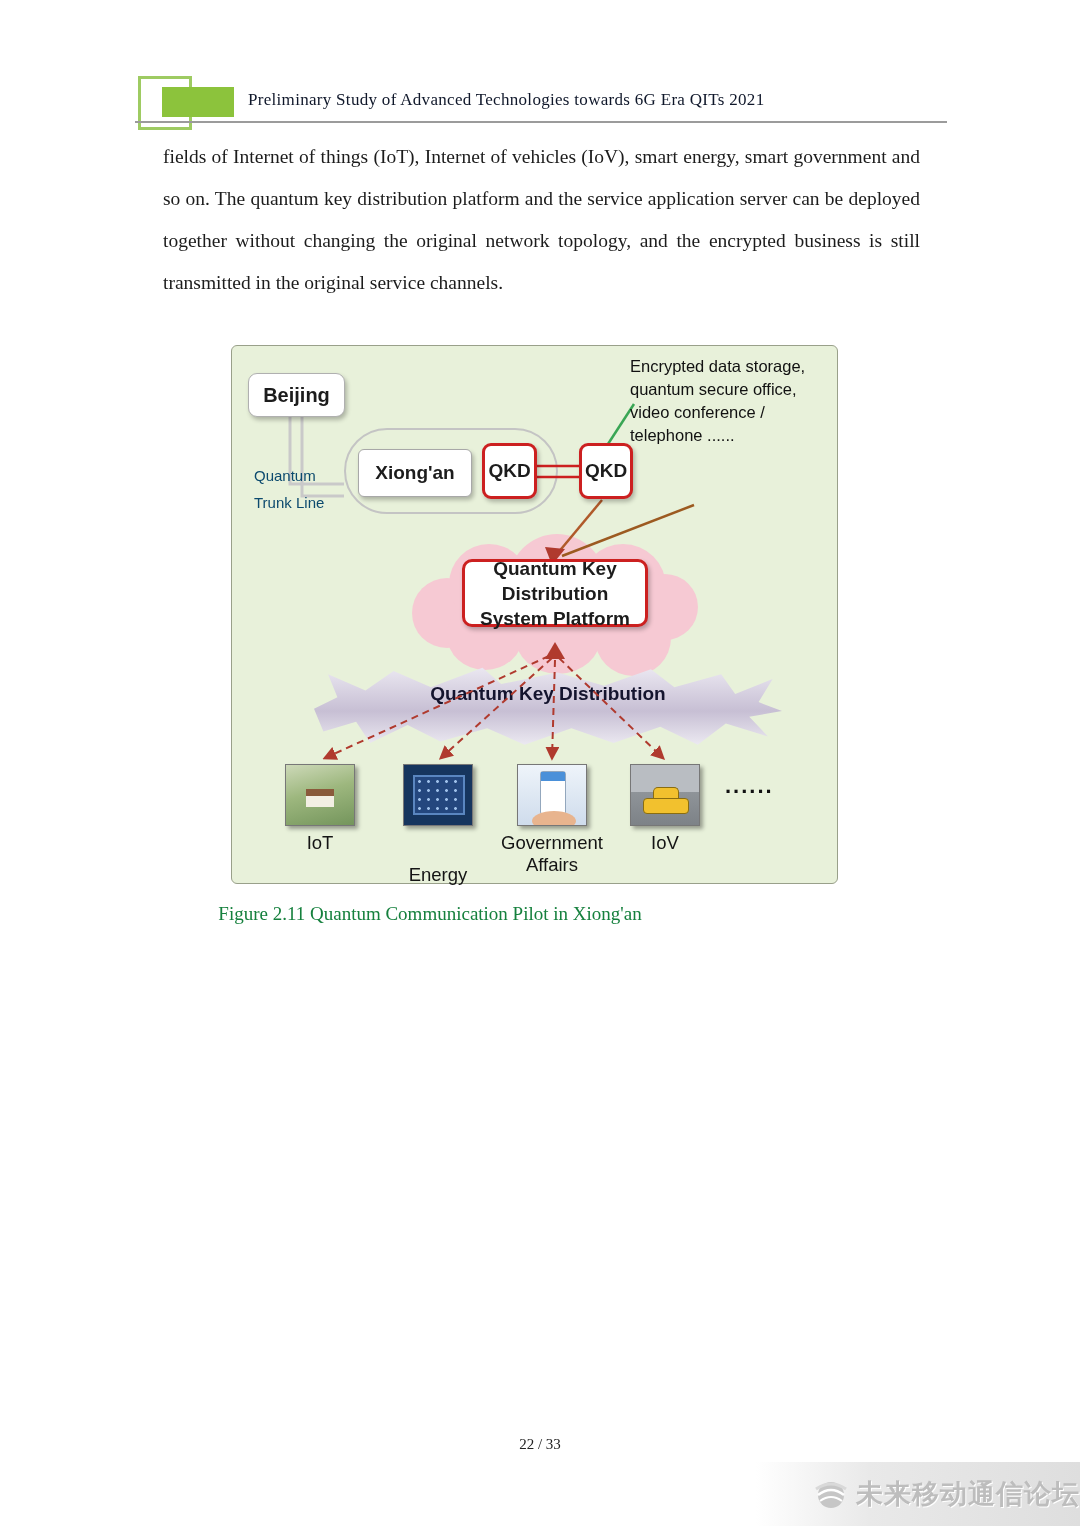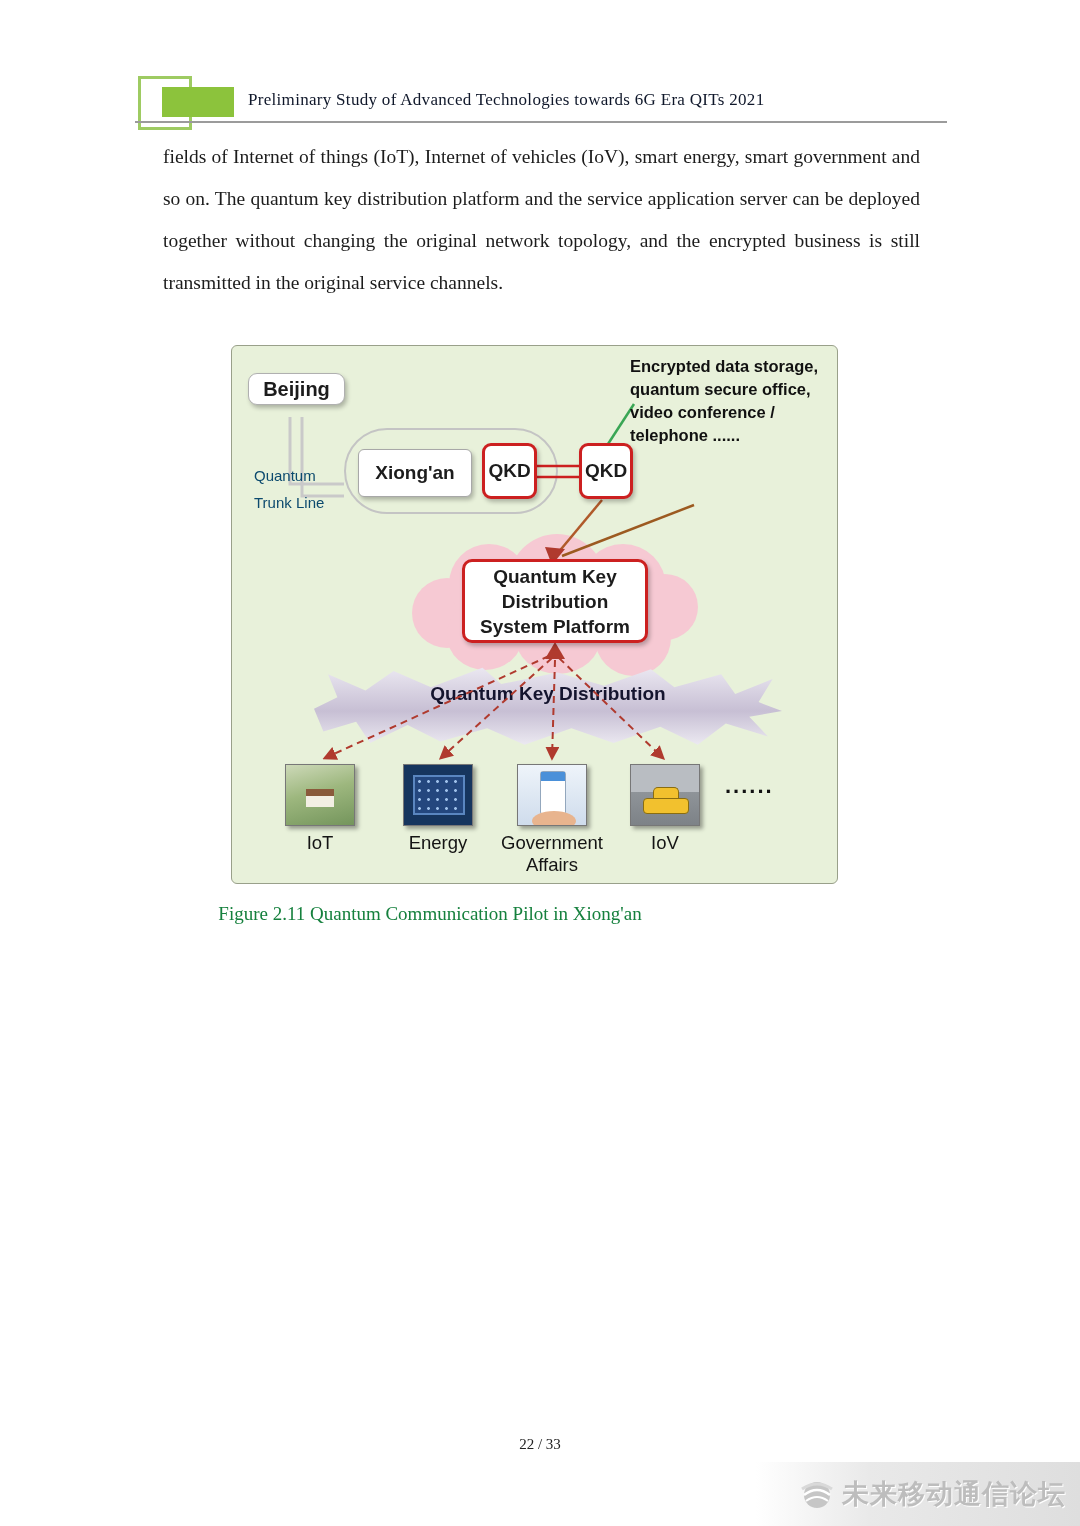--- a/index.html
+++ b/index.html
@@ -28,49 +28,49 @@
     background:#e8f1da; border:1px solid #99a08a; border-radius:6px;
     font-family:"Liberation Sans", sans-serif; }
   .figure * { font-family:"Liberation Sans", sans-serif; }
 
   .capsule { position:absolute; left:112px; top:82px; width:214px; height:86px;
     border:2px solid #c4c4c4; border-radius:43px; z-index:1; }
 
   .dbox { position:absolute; background:#ffffff; display:flex; align-items:center;
     justify-content:center; text-align:center; z-index:4;
     box-shadow:2px 3px 4px rgba(0,0,0,0.25); }
-  .beijing { left:16px; top:27px; width:97px; height:32px; border:1px solid #b0b0b0;
+  .beijing { left:16px; top:27px; width:97px; height:44px; border:1px solid #b0b0b0;
     border-radius:9px; font-weight:bold; font-size:20px; }
   .xiongan { left:126px; top:103px; width:114px; height:48px; border:1px solid #a8a8a8;
     border-radius:6px; font-weight:bold; font-size:19px; }
   .qkd1 { left:250px; top:97px; width:55px; height:56px; border:3px solid #cc2020;
     border-radius:9px; font-weight:bold; font-size:19px; }
   .qkd2 { left:347px; top:97px; width:54px; height:56px; border:3px solid #cc2020;
     border-radius:9px; font-weight:bold; font-size:19px; }
   .qrng { left:420px; top:96px; width:178px; height:62px; border:3px solid #cc2020;
     border-radius:10px; font-weight:bold; font-size:16.5px; line-height:21px;
     padding:2px 6px; }
 
   .trunk-label { position:absolute; left:22px; top:116px; z-index:4;
     font-size:15px; line-height:27px; color:#0c4a6e; }
   .enc-text { position:absolute; left:398px; top:9px; width:212px; z-index:4;
-    font-size:16.5px; line-height:23px; color:#111;font-weight:bold; }
+    font-size:16.5px; line-height:23px; color:#111; }
 
   .cloud { position:absolute; left:185px; top:192px; width:280px; height:130px; z-index:2; }
   .cloud span { position:absolute; border-radius:50%; background:#f6c9d3; display:block; }
   .c1{left:-5px;top:40px;width:70px;height:70px;}
   .c2{left:32px;top:6px;width:80px;height:80px;}
   .c3{left:92px;top:-4px;width:96px;height:96px;}
   .c4{left:163px;top:6px;width:86px;height:86px;}
   .c5{left:215px;top:36px;width:66px;height:66px;}
   .c6{left:178px;top:62px;width:76px;height:76px;}
   .c7{left:98px;top:60px;width:86px;height:76px;}
   .c8{left:30px;top:62px;width:76px;height:70px;}
 
-  .platform { left:230px; top:213px; width:186px; height:84px; border:3px solid #cc2020;
+  .platform { left:230px; top:213px; width:186px; height:68px; border:3px solid #cc2020;
     border-radius:10px; flex-direction:column; font-weight:bold; font-size:19px;
     line-height:25px; z-index:4; }
 
   .banner { position:absolute; left:82px; top:320px; width:468px; height:82px; z-index:2;
     background:linear-gradient(180deg,#ece9f2 0%,#c7bfd4 55%,#efedf4 100%);
     clip-path:polygon(0% 52%,5% 38%,3% 10%,11% 30%,17% 6%,25% 26%,36% 2%,40% 22%,
       52% 8%,62% 24%,72% 4%,77% 26%,87% 10%,90% 34%,98% 16%,95% 44%,100% 55%,
       93% 62%,97% 86%,88% 70%,82% 96%,74% 74%,64% 94%,55% 76%,45% 96%,37% 76%,
       27% 92%,20% 72%,12% 94%,9% 68%,2% 80%);
     display:flex; flex-direction:column; align-items:center; justify-content:center; }
@@ -98,33 +98,33 @@
     background:#e8b48e; border-radius:50%; }
   .t-iov { left:398px; background:linear-gradient(180deg,#b9bdc2 0%,#b9bdc2 45%,#8f9499 45%,#7d8287 100%); }
   .t-iov .taxi-top { position:absolute; left:22px; top:22px; width:26px; height:12px;
     background:#f2c12e; border:1px solid #8a6d10; border-bottom:none;
     border-radius:5px 5px 0 0; }
   .t-iov .taxi-body { position:absolute; left:12px; top:33px; width:46px; height:16px;
     background:#f2c12e; border:1px solid #8a6d10; border-radius:4px; }
 
   .app-label { position:absolute; top:486px; width:120px; text-align:center;
     font-size:18.5px; line-height:22px; color:#141414; z-index:4; }
-  .al-iot{left:28px;} .al-energy{left:146px;} .al-gov{left:260px;} .al-iov{left:373px;}
+  .al-iot{left:28px;} .al-energy{left:146px;margin-top:32px;} .al-gov{left:260px;} .al-iov{left:373px;}
   .ellipsis { position:absolute; left:493px; top:427px; font-weight:bold; font-size:22px;
     letter-spacing:2px; color:#111; z-index:4; }
 
   
   .caption { position:absolute; left:0; top:903px; width:860px; text-align:center;
     font-size:19px; color:#15803d; }
   .page-number { position:absolute; left:0; top:1436px; width:1080px; text-align:center;
     font-size:15px; font-weight:normal; color:#222; }
 
   .watermark-band { position:absolute; left:756px; top:1462px; width:324px; height:64px;
     background:linear-gradient(90deg, rgba(238,238,238,0) 0%, #e9e9e9 35%, #dedede 100%);
-    display:flex; align-items:center; justify-content:flex-end; padding-right:14px;
+    display:flex; align-items:center; justify-content:flex-end; 
     gap:6px; }
   .watermark-text { font-family:"Liberation Sans", sans-serif; font-weight:bold;
     font-size:27px; letter-spacing:1px; color:#bdbdbd;
     text-shadow:1px 1px 0 #ffffff; }
 </style>
 </head>
 <body>
 
 <div class="page">
 

